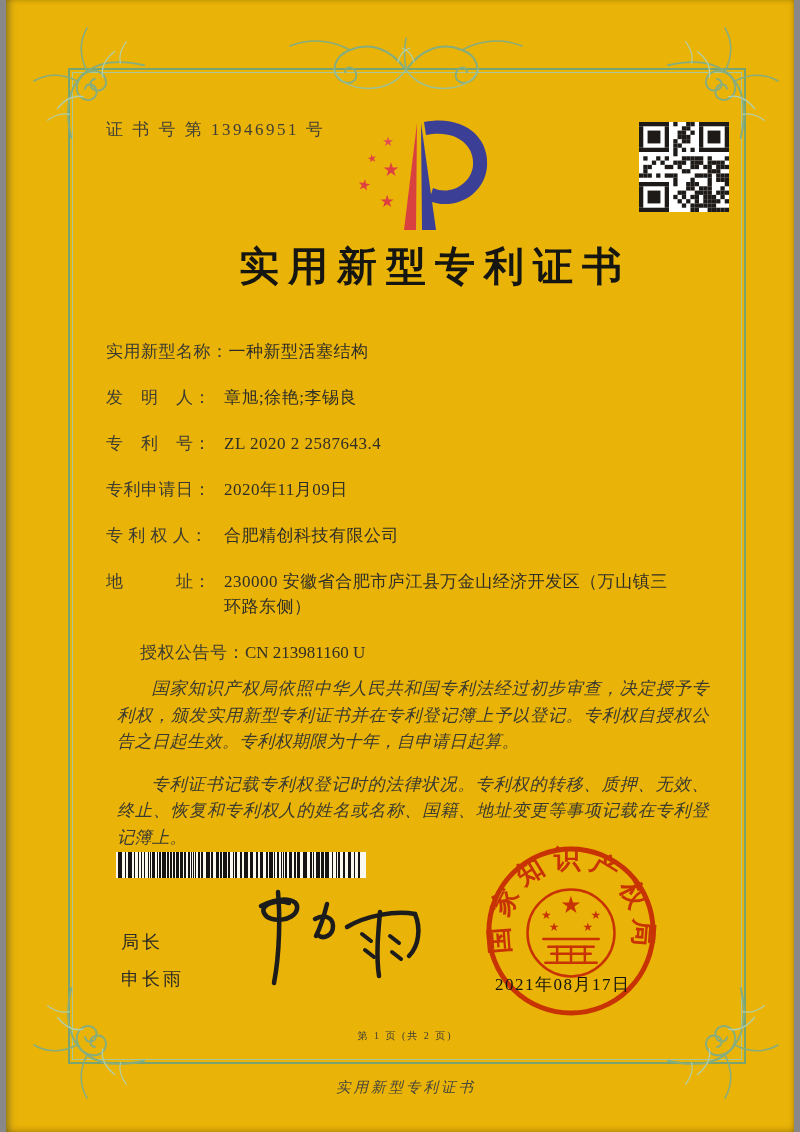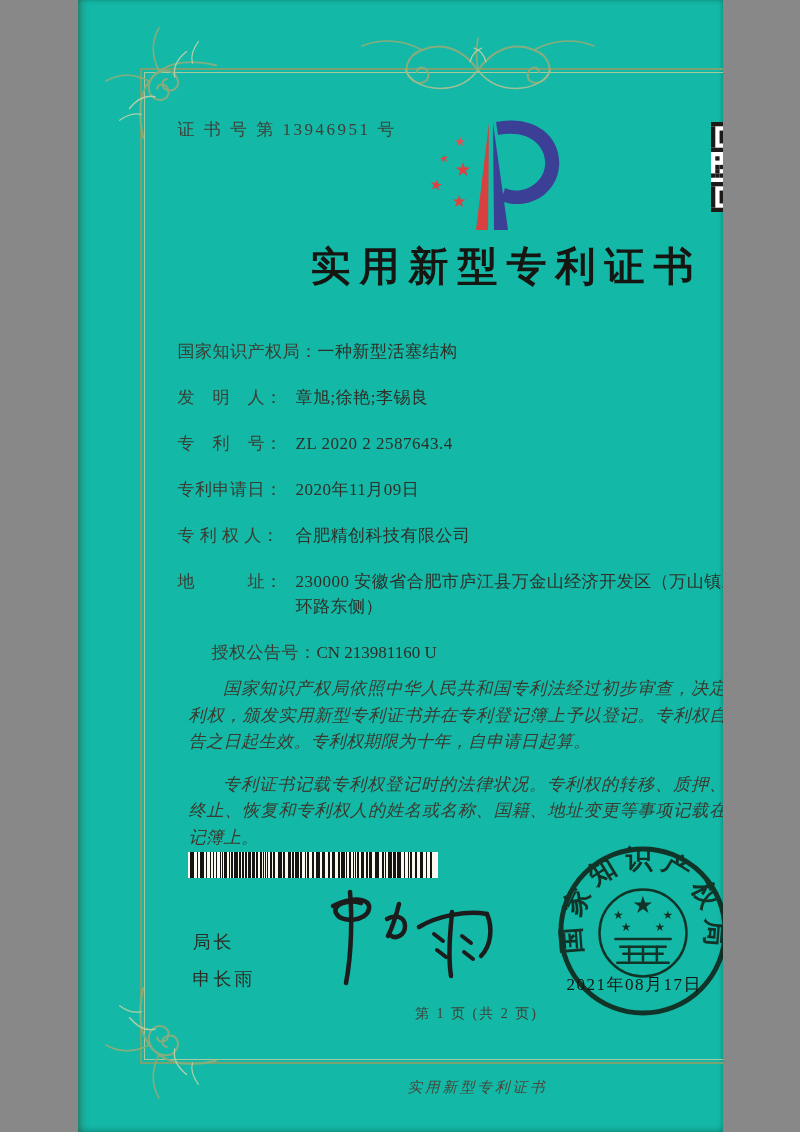--- a/index.html
+++ b/index.html
@@ -1,18 +1,18 @@
 <!DOCTYPE html>
 <html><head>
 <meta charset="utf-8">
 <style>
   html,body{margin:0;padding:0;background:#888;}
   .page{
-    position:relative;width:645px;height:1132px;margin:0 auto;
-    background:#14b8a6;overflow:hidden;
+    position:relative;width:788px;height:1132px;margin:0 auto;
+    background:#eab308;overflow:hidden;
     font-family:"Liberation Serif","DejaVu Serif",serif;
     box-shadow:inset 7px 0 7px -4px rgba(55,70,55,.5),
                inset -4px 0 5px -3px rgba(0,0,0,.18),
                inset 0 -5px 7px -4px rgba(0,0,0,.22),
                inset 0 4px 5px -3px rgba(0,0,0,.12);
   }
   .frame{position:absolute;left:62px;top:68px;width:674px;height:992px;border:2.5px solid #79a472;}
   .frame-inner{position:absolute;inset:2px;border:1px solid #a8c89f;}
   .orn{position:absolute;pointer-events:none;}
   .cert-no{position:absolute;left:100px;top:118px;font-size:17px;letter-spacing:2.5px;color:#3f3f36;}
@@ -29,22 +29,22 @@
   .glabel{letter-spacing:.5px;color:#3b3b32;}
   .body-text{position:absolute;left:95px;top:660px;width:624px;color:#3a3a2f;}
   .body-text p{margin:16px;font-size:17.2px;line-height:26.5px;text-align:justify;
     text-indent:2em;font-style:italic;letter-spacing:.3px;}
   .barcode{position:absolute;left:110px;top:852px;width:250px;height:26px;}
   .signoff{position:absolute;left:115px;top:906px;font-size:18px;letter-spacing:3px;color:#2c2c25;margin-top:24px;}
   .signoff div{margin-bottom:13px;}
   .signature{position:absolute;left:223px;top:886px;width:200px;height:102px;}
   .seal{position:absolute;left:476px;top:842px;width:178px;height:178px;opacity:.92;mix-blend-mode:multiply;}
   .seal-date{position:absolute;left:489px;top:973px;font-size:17px;letter-spacing:1.5px;color:#15150f;}
-  .page-info{position:absolute;left:62px;top:1005px;width:674px;text-align:center;
-    font-size:14px;letter-spacing:2px;color:#3e3e35;}
+  .page-info{position:absolute;left:62px;top:1029px;width:674px;text-align:center;
+    font-size:10px;letter-spacing:2px;color:#3e3e35;}
   .back-note{position:absolute;left:0;top:1078px;width:800px;text-align:center;
     font-size:14.5px;letter-spacing:3px;font-style:italic;color:#47473b;}
 </style>
 </head>
 <body>
 
 <div class="page">
 
   <svg width="0" height="0" style="position:absolute" aria-hidden="true">
     <defs>
@@ -264,21 +264,21 @@
       <rect x="68" y="80" width="4" height="4" fill="#1d1a17"></rect>
       <rect x="72" y="80" width="4" height="4" fill="#1d1a17"></rect>
       <rect x="76" y="80" width="4" height="4" fill="#1d1a17"></rect>
       <rect x="80" y="80" width="4" height="4" fill="#1d1a17"></rect>
     </svg>
 
   <div class="title">实用新型专利证书</div>
 
   <div class="fields">
     <div class="frow">
-      <span class="flabel">国家知识产权局：</span>
+      <span class="flabel">实用新型名称：</span>
       <span class="fvalue">一种新型活塞结构</span>
     </div>
     <div class="frow">
       <span class="flabel">发　明　人：</span>
       <span class="fvalue">章旭;徐艳;李锡良</span>
     </div>
     <div class="frow">
       <span class="flabel">专　利　号：</span>
       <span class="fvalue">ZL 2020 2 2587643.4</span>
     </div>

